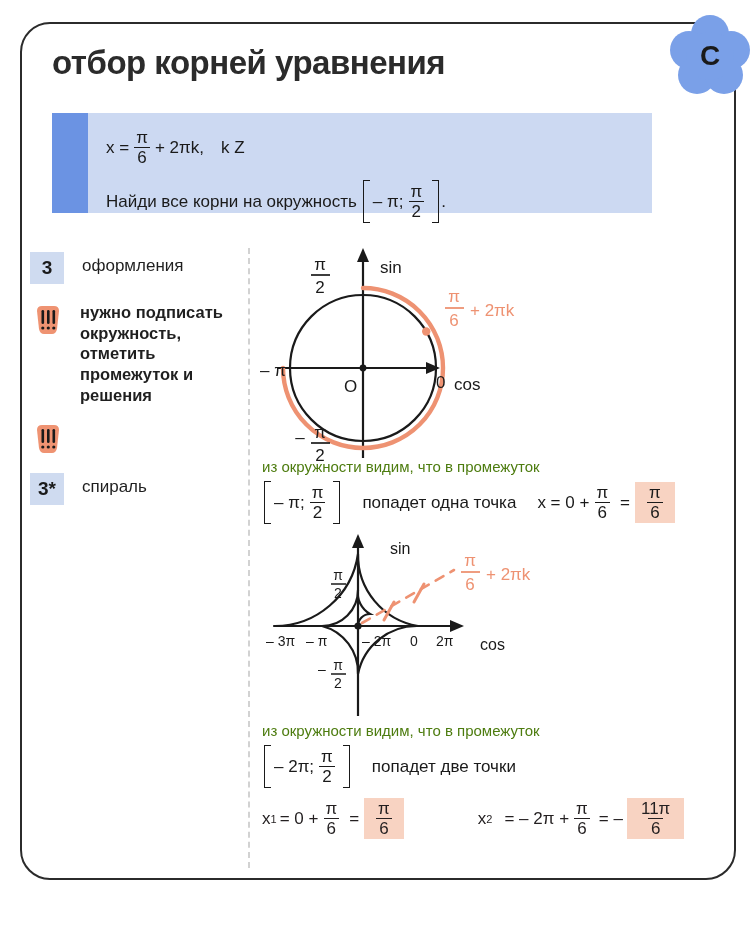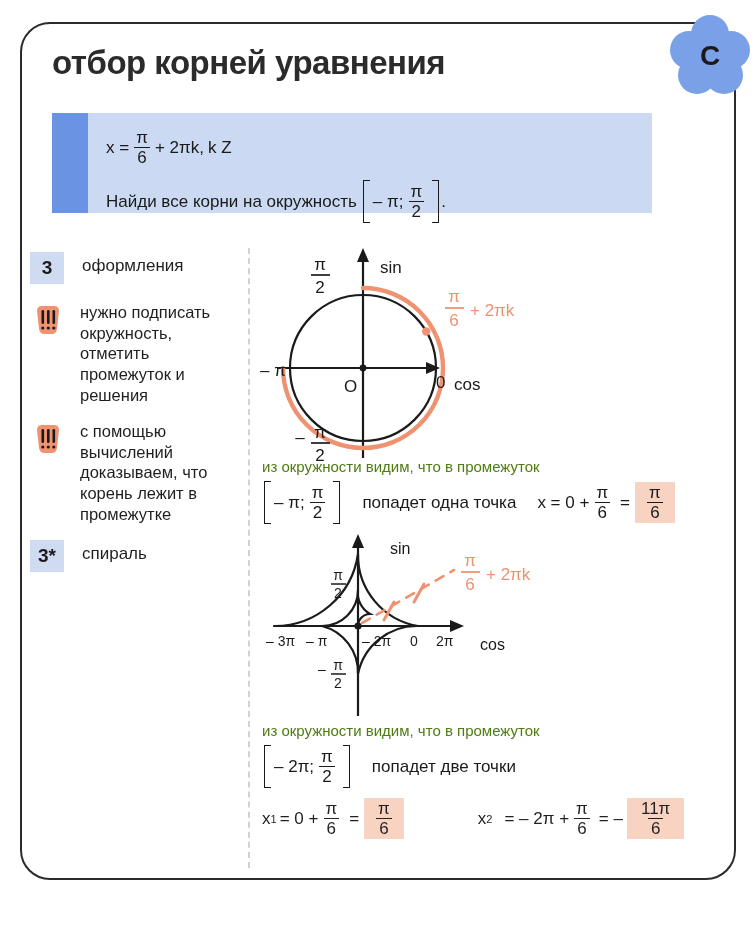--- a/index.html
+++ b/index.html
@@ -97,21 +97,21 @@
     display: flex; align-items: center; justify-content: center;
     font-size: 19px; font-weight: 600; color: #1a1a1a;
     padding: 0 5px;
   }
   .lrow-label { margin-left: 18px; font-size: 17px; color: #1f1f1f; padding-top: 4px; }
 
   .bangicon { flex: 0 0 auto; width: 36px; height: 36px; position: relative; }
   .bangicon svg { display: block; }
   .lrow-text {
     margin-left: 14px; font-size: 16.5px; line-height: 1.25;
-    color: #1f1f1f; max-width: 150px;
+    color: #1f1f1f; max-width: 150px; font-weight: bold;
   }
 
   
   .rightcol { position: absolute; left: 258px; top: 240px; width: 460px; }
 
   .figure { position: relative; }
 
   .proseline { font-size: 15px; color: #4d7c0f; margin: 0 0 6px 4px; }
   .conclusion { display: flex; align-items: center; font-size: 17px; color: #1a1a1a; margin-left: 4px; }
   .conclusion .txt { margin: 0 20px; }
@@ -149,21 +149,21 @@
     <div class="eqbox-accent"></div>
     <div class="eqbox-body">
 
       <div class="eqline eqline1">
         <span>x =</span>
         <span class="frac">
           <span class="num">π</span>
           <span class="den">6</span>
         </span>
         <span>+ 2πk,</span>
-        <span style="margin-left:4px">k  Z</span>
+        <span style="margin-left:17px">k  Z</span>
       </div>
 
       <div class="eqline">
         <span>Найди все корни на окружность</span>
         <span class="ival" style="margin-left:6px">
           <span class="br brl"></span>
           <span class="inner">
             <span>– π;</span>
             <span class="frac">
               <span class="num">π</span>
@@ -207,21 +207,20 @@
         <svg width="36" height="36" viewBox="0 0 36 36">
           <path d="M7 9 q0 -5 5 -5 l12 0 q5 0 5 5 l-2 18 q-1 5 -5 5 l-8 0 q-4 0 -5 -5 z" fill="#ef9372"></path>
           <rect x="11.5" y="8" width="2.6" height="14" rx="1.3" fill="#1a1a1a"></rect>
           <rect x="17" y="8" width="2.6" height="14" rx="1.3" fill="#1a1a1a"></rect>
           <rect x="22.5" y="8" width="2.6" height="14" rx="1.3" fill="#1a1a1a"></rect>
           <circle cx="12.8" cy="26" r="1.6" fill="#1a1a1a"></circle>
           <circle cx="18.3" cy="26" r="1.6" fill="#1a1a1a"></circle>
           <circle cx="23.8" cy="26" r="1.6" fill="#1a1a1a"></circle>
         </svg>
       </div>
-      <div class="lrow-text">с помощью вычислений доказываем, что корень лежит в промежутке</div>
     </div>
 
     <div class="lrow" style="margin-bottom:18px;">
       <div class="numbadge">3*</div>
       <div class="lrow-label">спираль</div>
     </div>
 
 
   </div>
 

